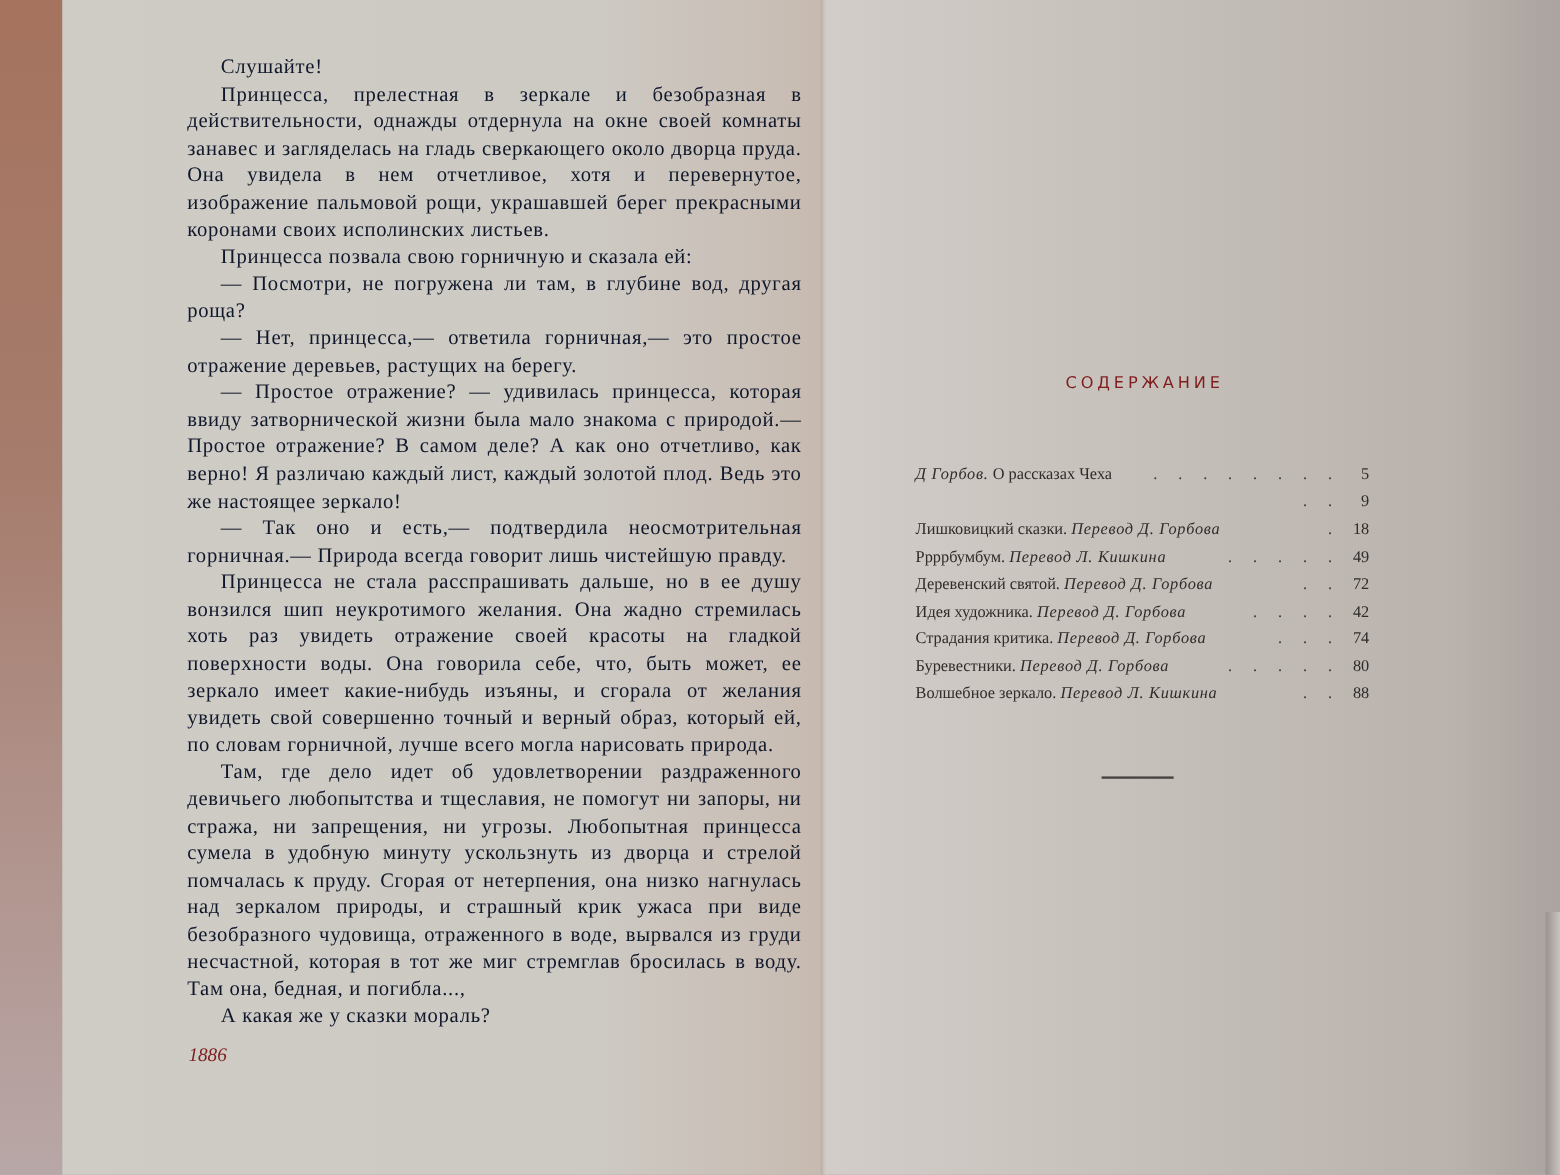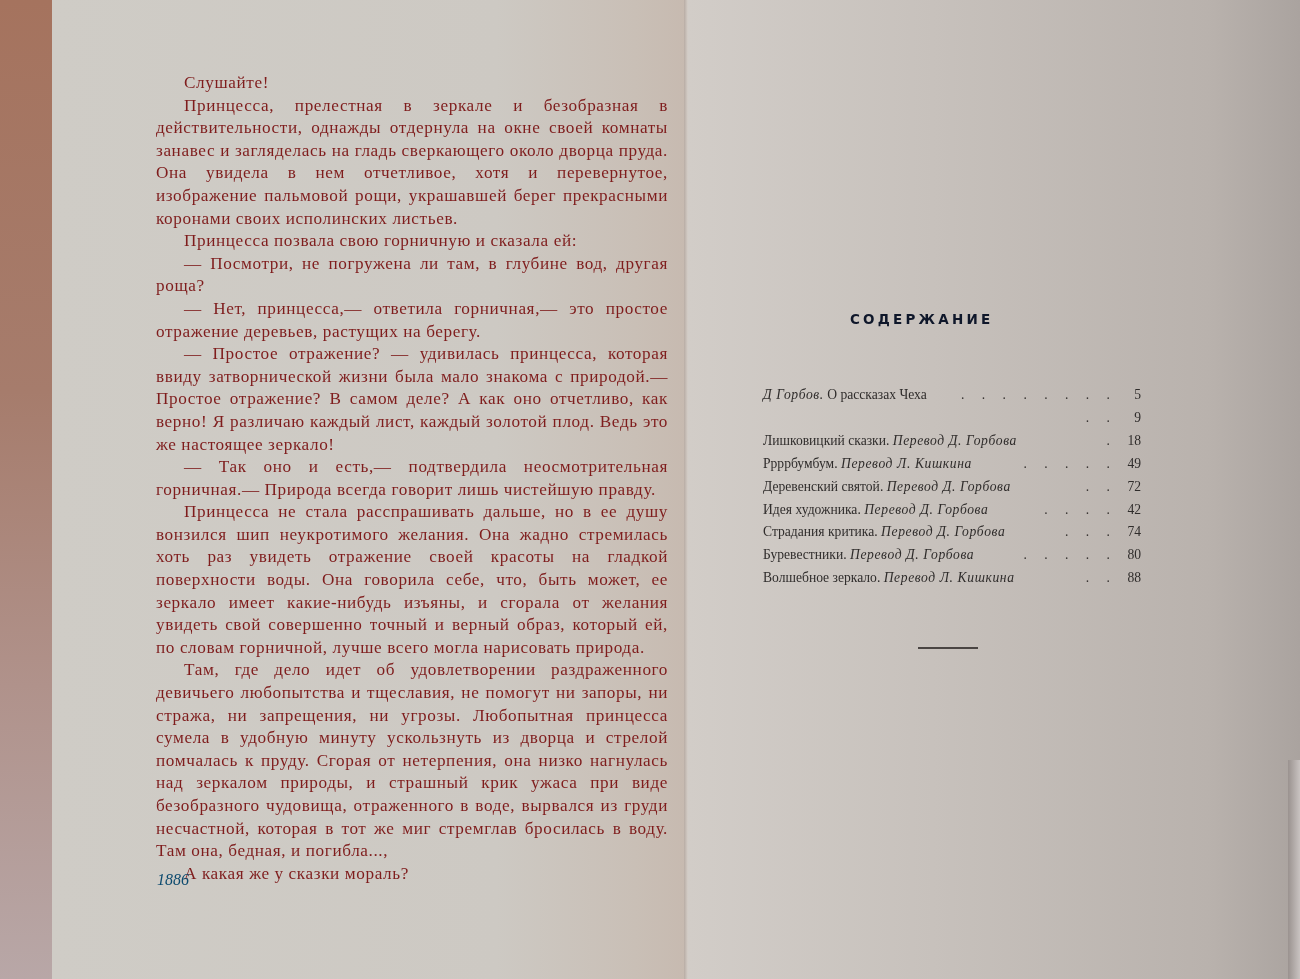--- a/index.html
+++ b/index.html
@@ -24,37 +24,37 @@
   .page-right {
     position: absolute; left: 688px; top: 0; width: 612px; height: 979px;
     background: linear-gradient(90deg, #d2cdc8 0%, #c7c1bc 40%, #b9b2ad 85%, #aaa39f 100%);
   }
   .right-edge {
     position: absolute; left: 1288px; top: 760px; width: 12px; height: 219px;
     background: linear-gradient(90deg, #9a928f, #c9c3c1);
   }
 
   .body-text {
-    position: absolute; left: 156px; top: 72px; width: 512px;
+    position: absolute; left: 156px; top: 45px; width: 512px;
     font-size: 17.2px; line-height: 22.6px; letter-spacing: 0.6px;
-    color: #7f1d1d;
+    color: #0f172a;
   }
   .body-text p {
     margin: 0; text-indent: 28px; text-align: justify;
   }
   .body-text p.first { text-indent: 28px; }
   .year {
     position: absolute; left: 157px; top: 871px;
-    font-style: italic; font-size: 16px; color: #0c4a6e;
+    font-style: italic; font-size: 16px; color: #7f1d1d;
   }
 
   .toc-title {
-    position: absolute; left: 850px; top: 311px;
+    position: absolute; left: 888px; top: 311px;
     font-family: "DejaVu Sans", "Liberation Sans", sans-serif;
-    font-weight: bold; font-size: 13.5px; letter-spacing: 3.2px; color: #0f172a;
+    font-weight: normal; font-size: 13.5px; letter-spacing: 3.2px; color: #7f1d1d;
   }
   .toc {
     position: absolute; left: 763px; top: 384px; width: 378px;
     font-size: 13.6px; line-height: 22.9px; color: #2f2c2b;
   }
   .toc-row { display: flex; align-items: flex-end; white-space: nowrap; }
   .toc-entry { flex: 0 0 auto; }
   .toc-entry i { letter-spacing: 0.6px; }
   .toc-leader {
     flex: 1 1 auto; overflow: hidden; text-align: right;

